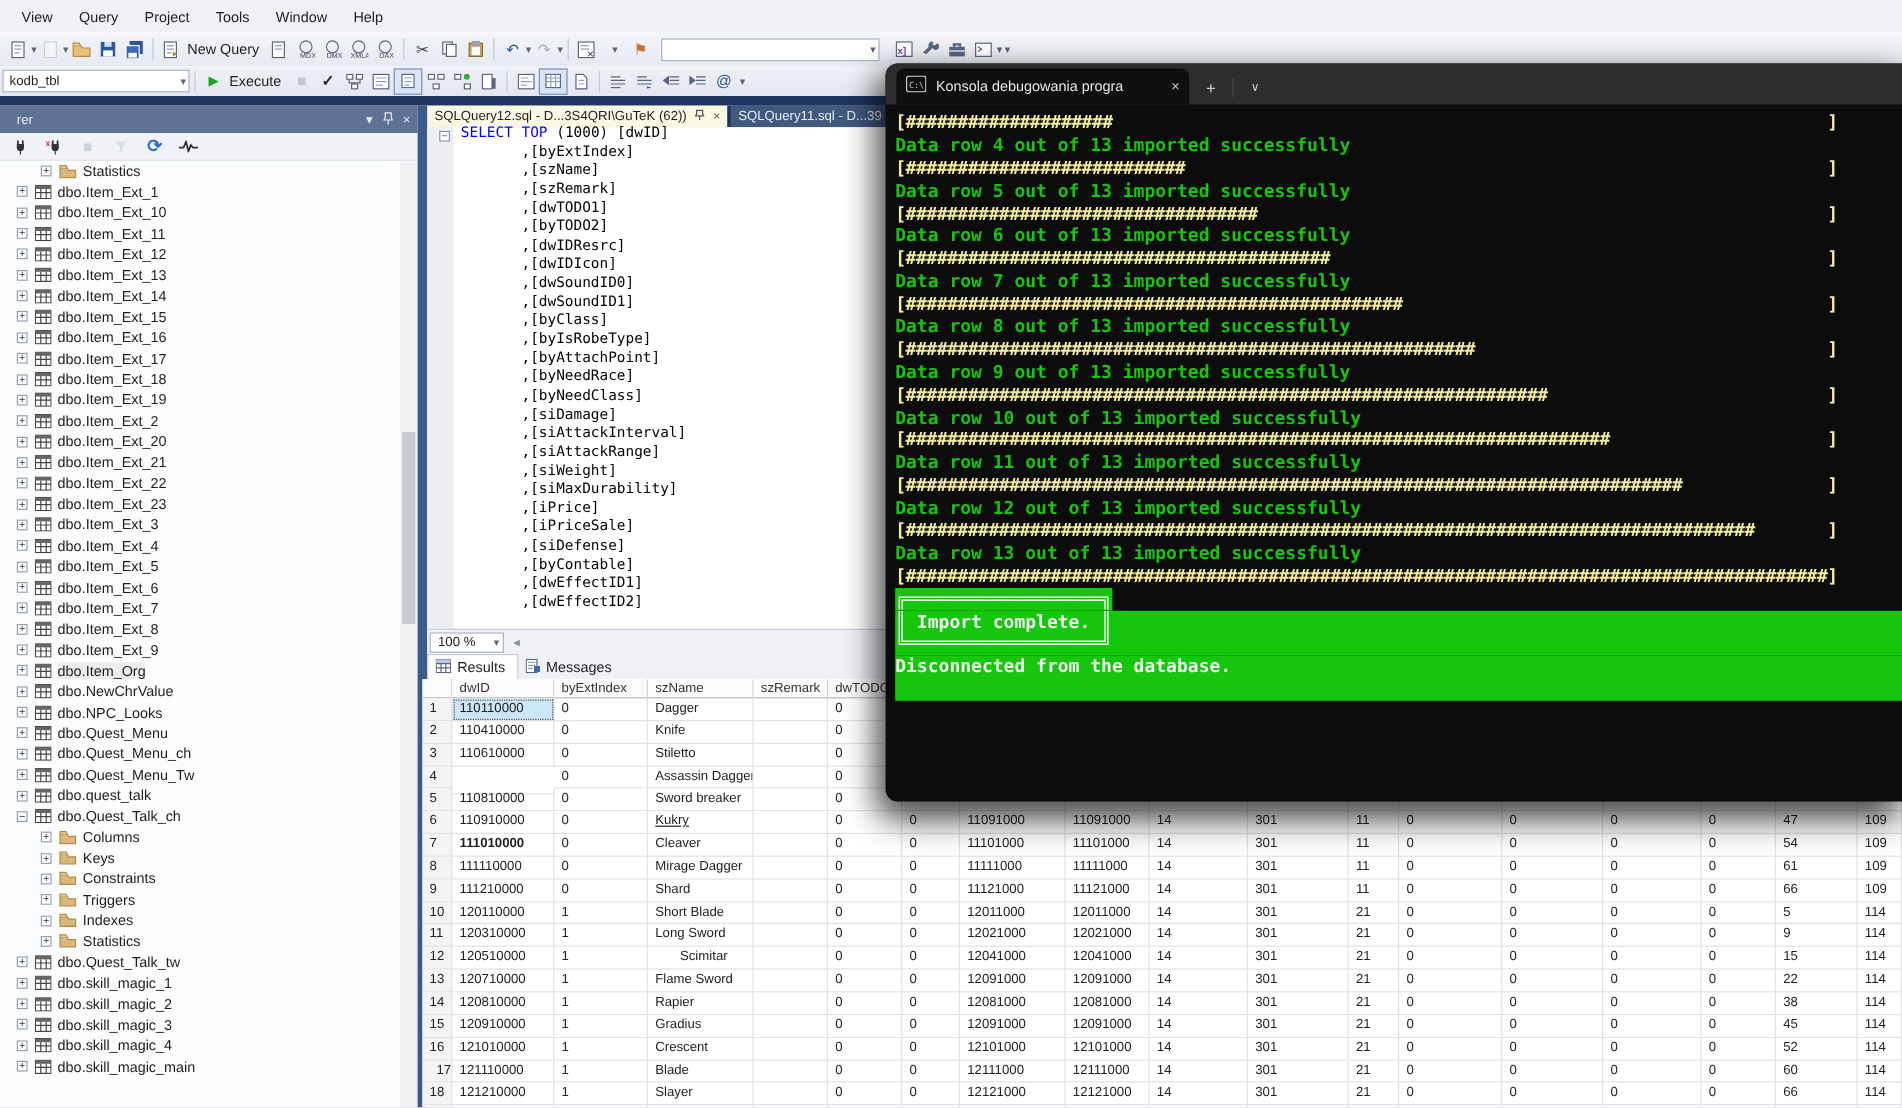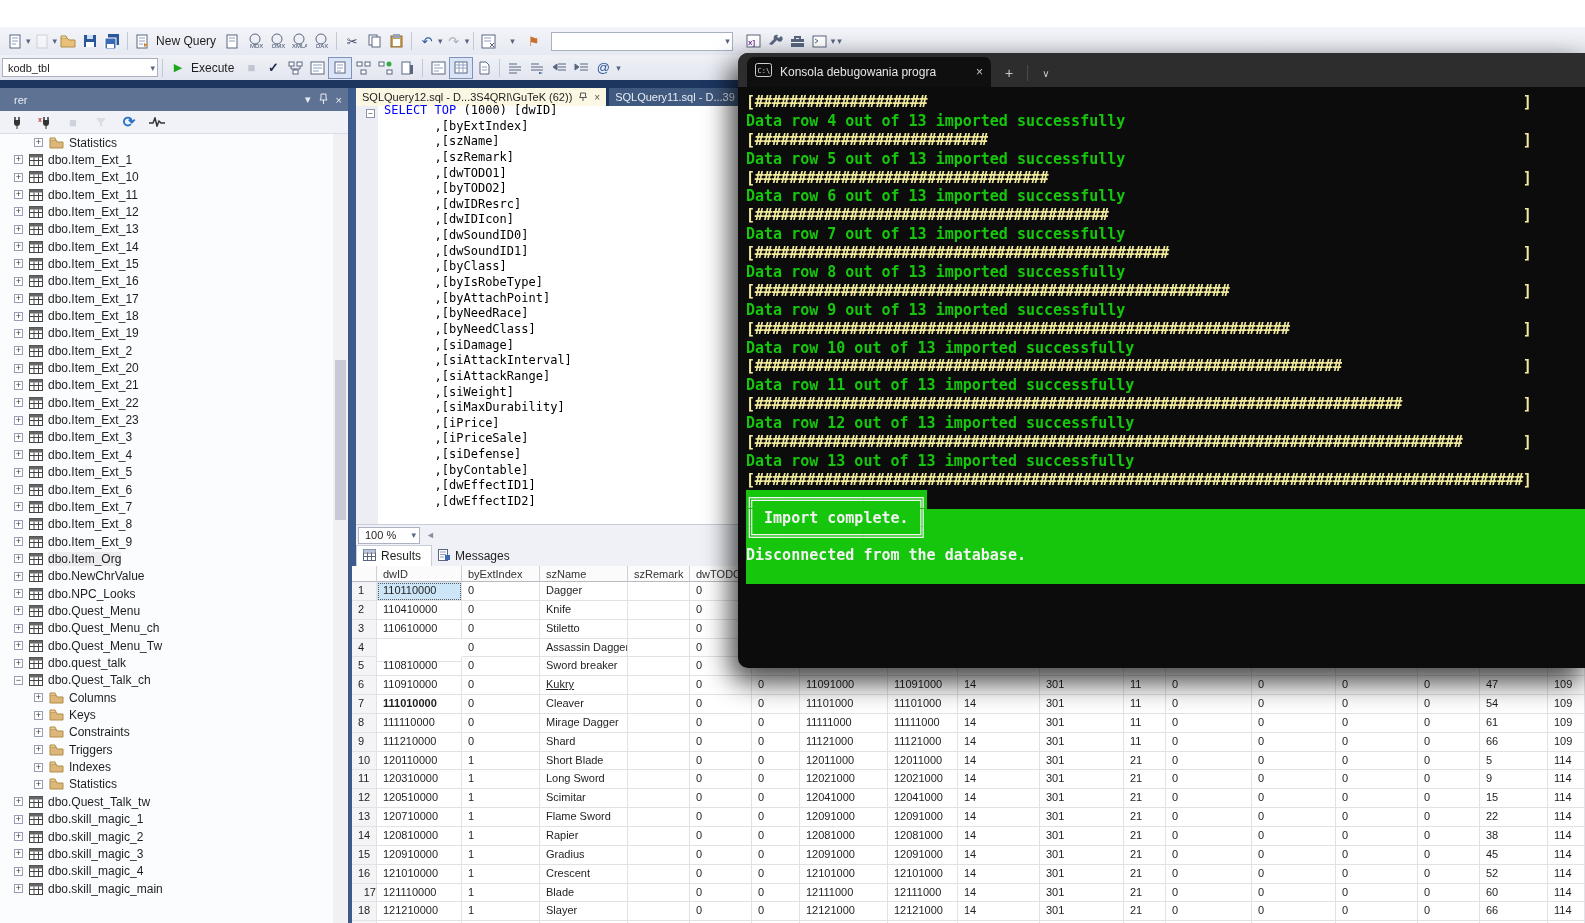--- a/index.html
+++ b/index.html
@@ -73,20 +73,28 @@
   .tl{height:18.9px;line-height:18.9px;white-space:pre;}
   .tl.bar{letter-spacing:-0.4px;}
   .gfull{width:839px;margin-right:-8px;color:#f2f2f2;}
   .gfit{display:inline-block;color:#f2f2f2;}
 </style>
 </head>
 <body>
 
 <div id="root">
 
+  <div class="abs" id="menubar">
+    <div class="menu-item">View</div>
+    <div class="menu-item">Query</div>
+    <div class="menu-item">Project</div>
+    <div class="menu-item">Tools</div>
+    <div class="menu-item">Window</div>
+    <div class="menu-item">Help</div>
+  </div>
 
   <div class="abs" id="toolbar1">
     <span class="tbi">
       <svg width="14" height="15">
           <rect x="2" y="1" width="10" height="13" fill="#fff" stroke="#5a6680"></rect>
           <path d="M4 4h6M4 7h6M4 10h4" stroke="#8fa0c0"></path>
         </svg>
     </span>
       <span class="dd">▾</span>
     <span class="tbi dis">
@@ -1151,21 +1159,21 @@
         <div class="g-cell" style="width: 84px;">0</div>
         <div class="g-cell" style="width: 82px;">0</div>
         <div class="g-cell" style="width: 62px;">0</div>
         <div class="g-cell" style="width: 68px;">9</div>
         <div class="g-cell" style="width: 37px;">114</div>
       </div>
       <div class="g-row">
         <div class="g-cell g-num" style="width: 25px;">12</div>
         <div class="g-cell" style="width: 85px;">120510000</div>
         <div class="g-cell" style="width: 78px;">1</div>
-        <div class="g-cell" style="width: 88px;">Scimitar</div>
+        <div class="g-cell" style="width: 88px; text-align: center;">Scimitar</div>
         <div class="g-cell" style="width: 62px;"></div>
         <div class="g-cell" style="width: 62px;">0</div>
         <div class="g-cell" style="width: 48px;">0</div>
         <div class="g-cell" style="width: 88px;">12041000</div>
         <div class="g-cell" style="width: 70px;">12041000</div>
         <div class="g-cell" style="width: 82px;">14</div>
         <div class="g-cell" style="width: 84px;">301</div>
         <div class="g-cell" style="width: 42px;">21</div>
         <div class="g-cell" style="width: 86px;">0</div>
         <div class="g-cell" style="width: 84px;">0</div>

